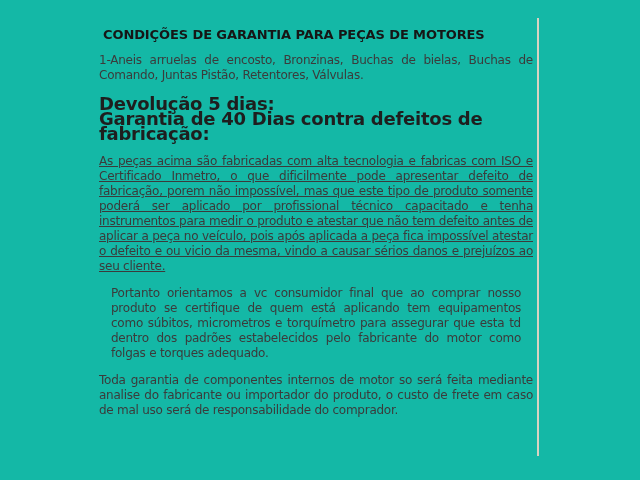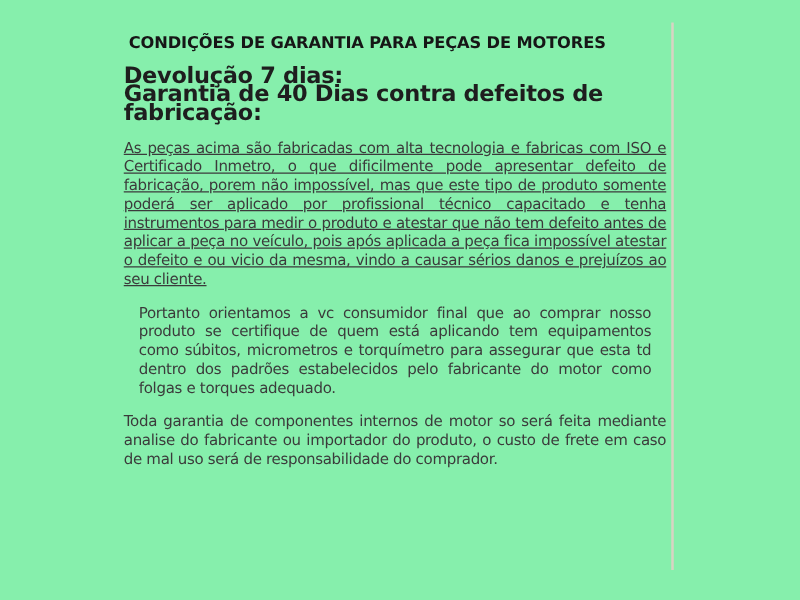--- a/index.html
+++ b/index.html
@@ -4,21 +4,21 @@
 <style>
   html, body {
     margin: 0;
     padding: 0;
     background: #ffffff;
   }
   .page {
     position: relative;
     width: 640px;
     height: 480px;
-    background: #86efac;
+    background: #14b8a6;
     overflow: hidden;
     font-family: "DejaVu Sans", "Liberation Sans", sans-serif;
   }
   .vrule {
     position: absolute;
     left: 537px;
     top: 18px;
     width: 2px;
     height: 438px;
     background: #d8d3c2;
@@ -70,23 +70,24 @@
 <body>
 
 <div class="page">
 
   <div class="vrule"></div>
 
   <div class="content">
 
     <h1 class="doc-title">CONDIÇÕES DE GARANTIA PARA PEÇAS DE MOTORES</h1>
 
+    <p>1-Aneis arruelas de encosto, Bronzinas, Buchas de bielas, Buchas de Comando, Juntas Pistão, Retentores, Válvulas.</p>
 
 
-    <h2 class="section-heading">Devolução 7 dias:</h2>
+    <h2 class="section-heading">Devolução 5 dias:</h2>
 
 
     <h2 class="section-heading">Garantia de 40 Dias contra defeitos de fabricação:</h2>
 
     <p class="block-start">As peças acima são fabricadas com alta tecnologia e fabricas com ISO e Certificado Inmetro, o que dificilmente pode apresentar defeito de fabricação, porem não impossível, mas que este tipo de produto somente poderá ser aplicado por profissional técnico capacitado e tenha instrumentos para medir o produto e atestar que não tem defeito antes de aplicar a peça no veículo, pois após aplicada a peça fica impossível atestar o defeito e ou  vicio da mesma, vindo a causar sérios danos e prejuízos ao seu cliente.</p>
 
     <p class="no-gap">Portanto orientamos a vc consumidor final que ao comprar nosso produto se certifique de quem está aplicando tem equipamentos como súbitos, micrometros e torquímetro para assegurar que esta td dentro dos padrões estabelecidos pelo fabricante do motor como folgas e torques adequado.</p>
 
     <p class="closing">Toda garantia de componentes internos de motor so será feita mediante analise do fabricante ou importador do produto, o custo de frete em caso de mal uso será de responsabilidade do comprador.</p>
 

